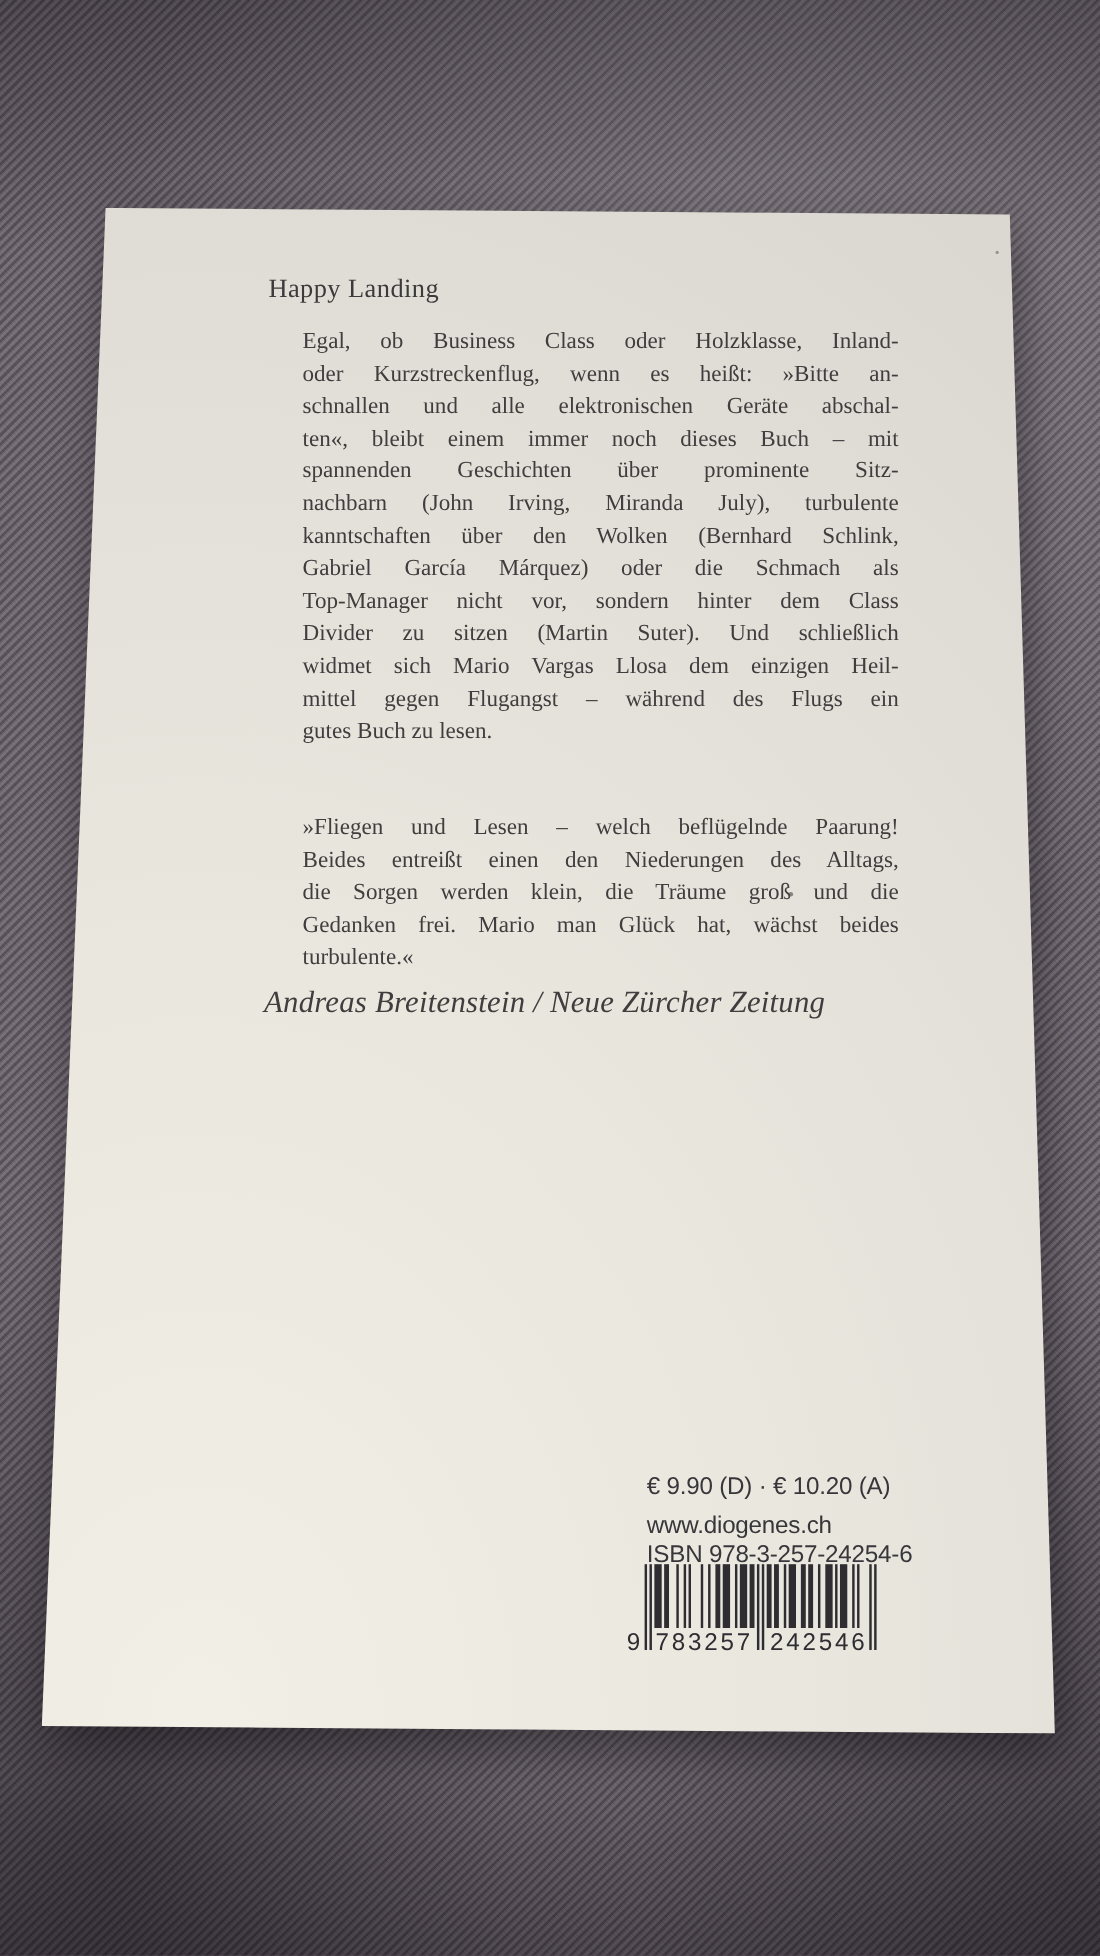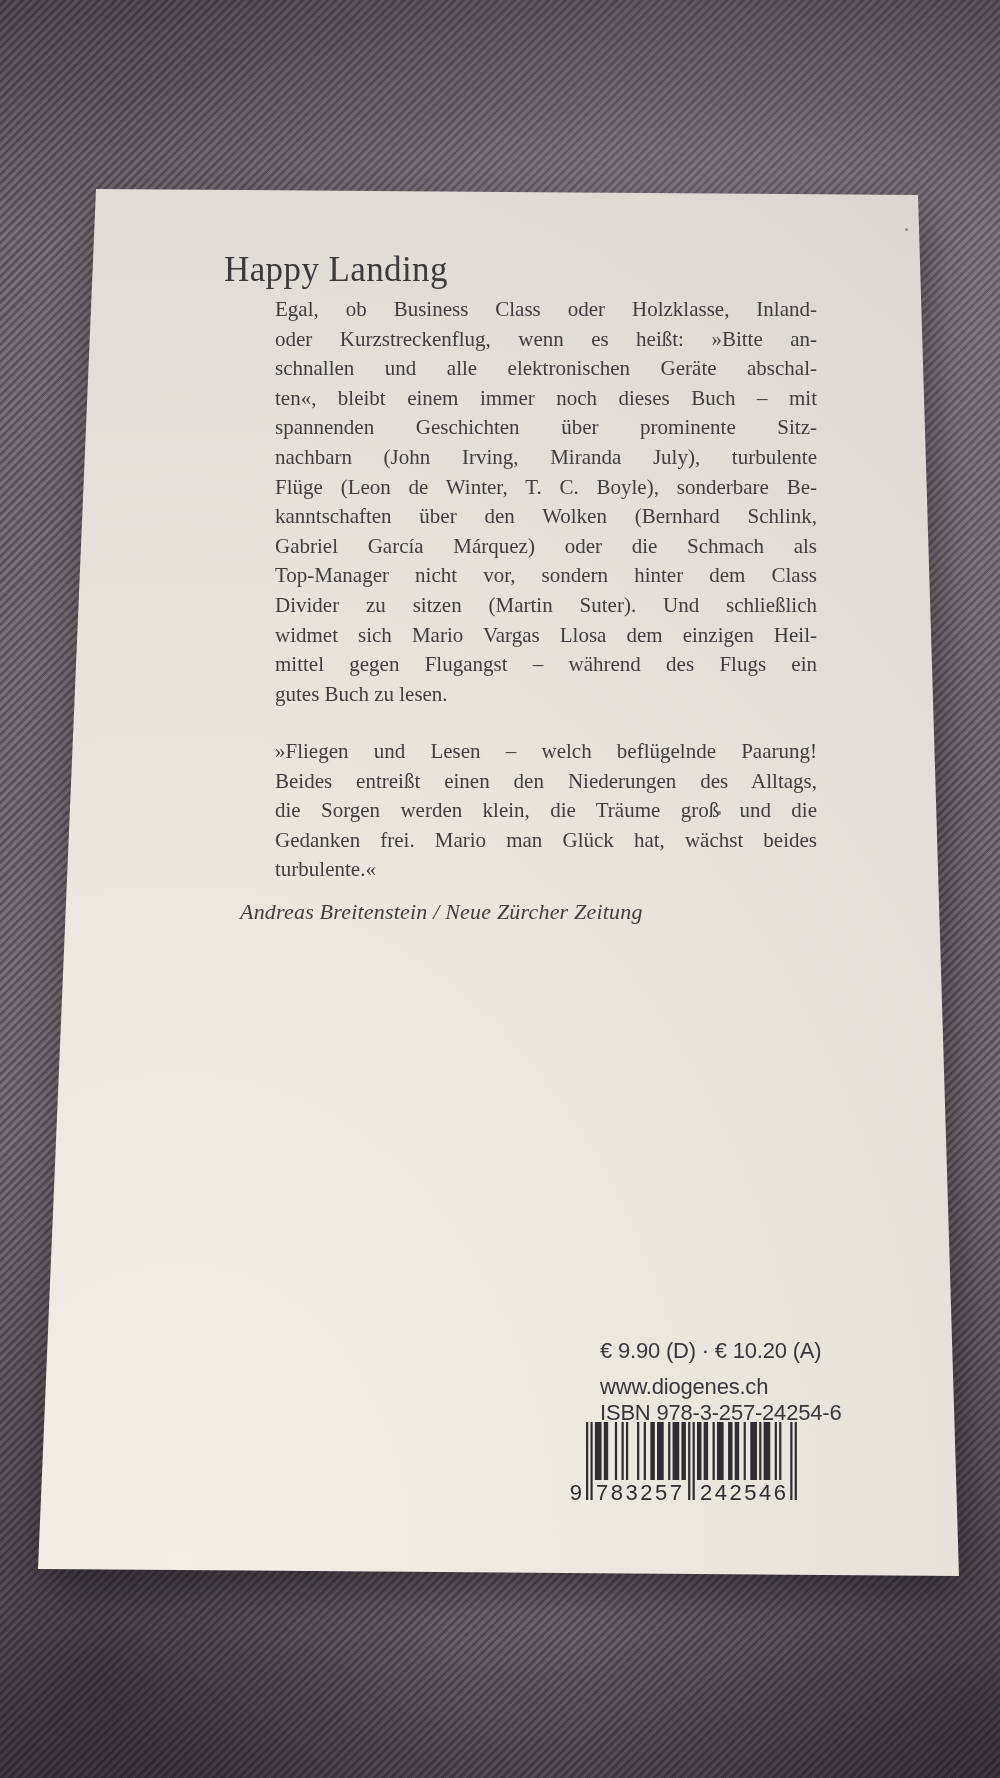--- a/index.html
+++ b/index.html
@@ -21,35 +21,35 @@
     position:absolute;inset:0;
     clip-path:polygon(96px 189px, 918px 195px, 959px 1576px, 38px 1569px);
     background:radial-gradient(130% 95% at 18% 88%, #f1efe6 0%, #e9e7de 40%, #e0ded6 76%, #d9d7cf 100%);
     box-shadow:
       inset 0 12px 20px -8px rgba(110,100,92,.45),
       inset 14px 0 22px -12px rgba(110,100,92,.40),
       inset -16px 0 26px -14px rgba(110,100,92,.50),
       inset 0 -16px 26px -14px rgba(110,100,92,.38);
   }
   .title{
-    position:absolute;left:224px;top:250px;
-    font-size:35px;letter-spacing:.4px;color:#3d3a3c;
+    position:absolute;left:244px;top:250px;
+    font-size:24px;letter-spacing:.4px;color:#3d3a3c;
   }
   .textblock{position:absolute;left:240px;width:542px;color:#413d3f;font-size:21px;margin-left:35px;}
   .blurb{top:295px;}
   .quote{top:737px;}
   .line{height:29.6px;line-height:29.6px;text-align:justify;text-align-last:justify;}
   .textblock .line:last-child{text-align-last:left;}
   .attribution{
     position:absolute;left:240px;top:897px;height:29.6px;line-height:29.6px;
-    font-style:italic;font-size:22px;color:#413d3f;letter-spacing:.2px;
+    font-style:italic;font-size:28px;color:#413d3f;letter-spacing:.2px;
   }
   .sansline{
     position:absolute;left:588px;font-family:"Liberation Sans", sans-serif;
-    font-size:22px;color:#38363a;letter-spacing:-.2px;white-space:nowrap;margin-left:12px;
+    font-size:22px;color:#38363a;letter-spacing:-.2px;white-space:nowrap;
   }
   .price{top:1338px;}
   .website{top:1374px;}
   .isbn{top:1400px;}
   .barcode{position:absolute;left:556px;top:1420px;}
   .speck{position:absolute;border-radius:50%;background:#55504e;}
   .speck.s1{left:717px;top:811px;width:4px;height:4px;opacity:.65;}
   .speck.s2{left:905px;top:228px;width:3px;height:3px;opacity:.5;}
 </style>
 </head>
@@ -61,21 +61,20 @@
 
       <div class="title">Happy Landing</div>
 
       <div class="textblock blurb">
           <div class="line">Egal, ob Business Class oder Holzklasse, Inland-</div>
           <div class="line">oder Kurzstreckenflug, wenn es heißt: »Bitte an-</div>
           <div class="line">schnallen und alle elektronischen Geräte abschal-</div>
           <div class="line">ten«, bleibt einem immer noch dieses Buch – mit</div>
           <div class="line">spannenden Geschichten über prominente Sitz-</div>
           <div class="line">nachbarn (John Irving, Miranda July), turbulente</div>
-          <div class="line">Flüge (Leon de Winter, T. C. Boyle), sonderbare Be-</div>
           <div class="line">kanntschaften über den Wolken (Bernhard Schlink,</div>
           <div class="line">Gabriel García Márquez) oder die Schmach als</div>
           <div class="line">Top-Manager nicht vor, sondern hinter dem Class</div>
           <div class="line">Divider zu sitzen (Martin Suter). Und schließlich</div>
           <div class="line">widmet sich Mario Vargas Llosa dem einzigen Heil-</div>
           <div class="line">mittel gegen Flugangst – während des Flugs ein</div>
           <div class="line">gutes Buch zu lesen.</div>
         </div>
 
       <div class="textblock quote">

